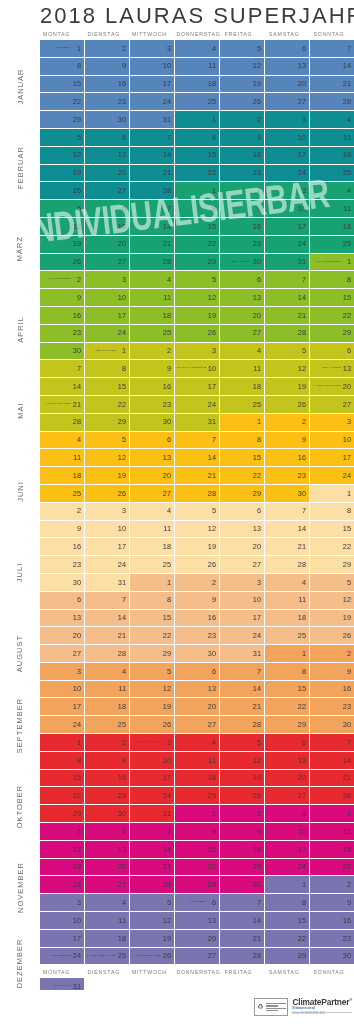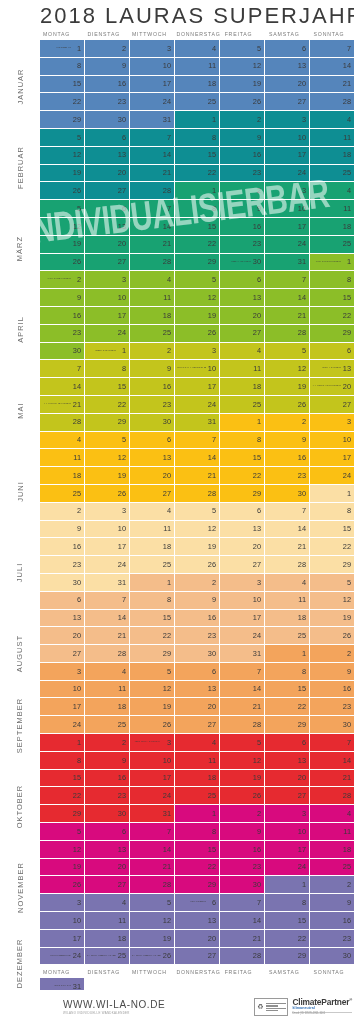--- a/index.html
+++ b/index.html
@@ -1503,24 +1503,20 @@
         <div class="day-cell empty-cell"></div>
       </div>
     </div>
 
   <div id="watermark">
     <div id="watermark-text">INDIVIDUALISIERBAR</div>
   </div>
 </div>
 
 <div id="footer">
-  <div id="footer-url-block">
-    <div id="footer-url">WWW.WI-LA-NO.DE</div>
-    <div id="footer-sub">WILANO INDIVIDUELLE WANDKALENDER</div>
-  </div>
 
   <div id="footer-right">
     <div id="fsc-badge">
       <div id="fsc-mark">♻</div>
       <div id="fsc-lines">
         <div class="fsc-line"></div>
         <div class="fsc-line short"></div>
         <div class="fsc-line"></div>
         <div class="fsc-line short"></div>
       </div>

